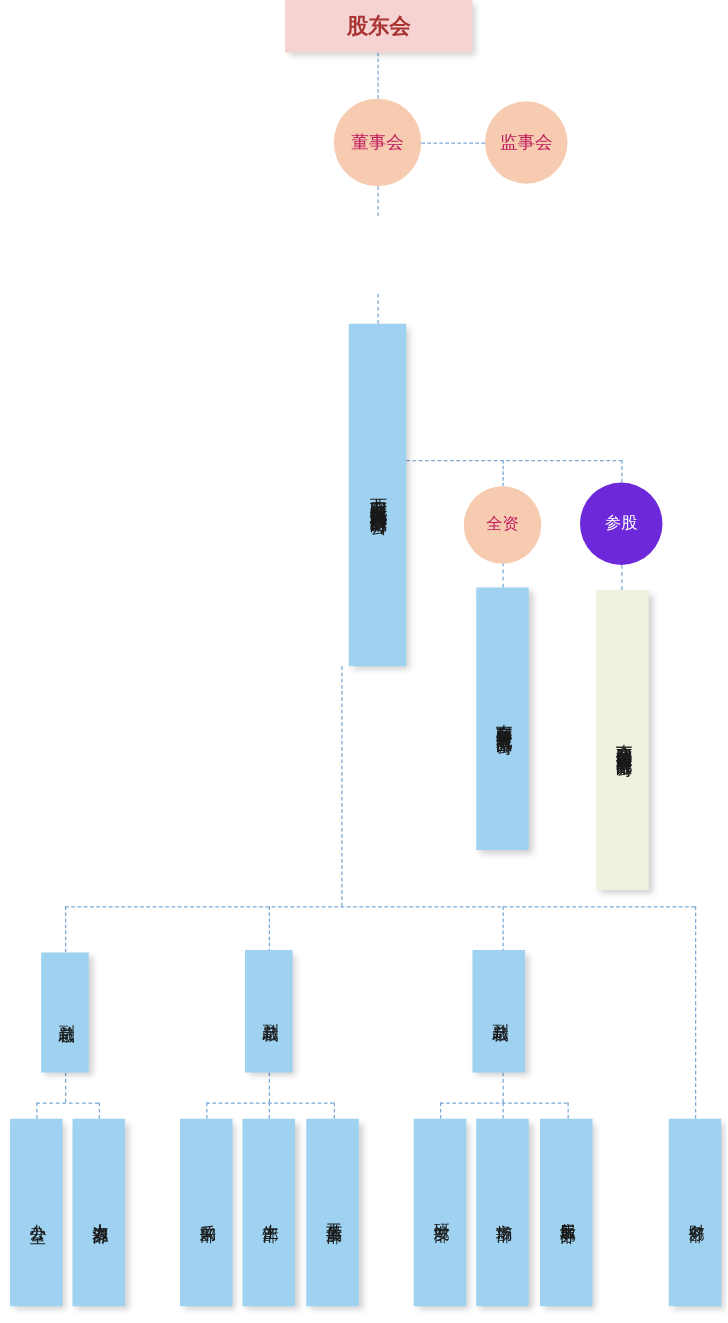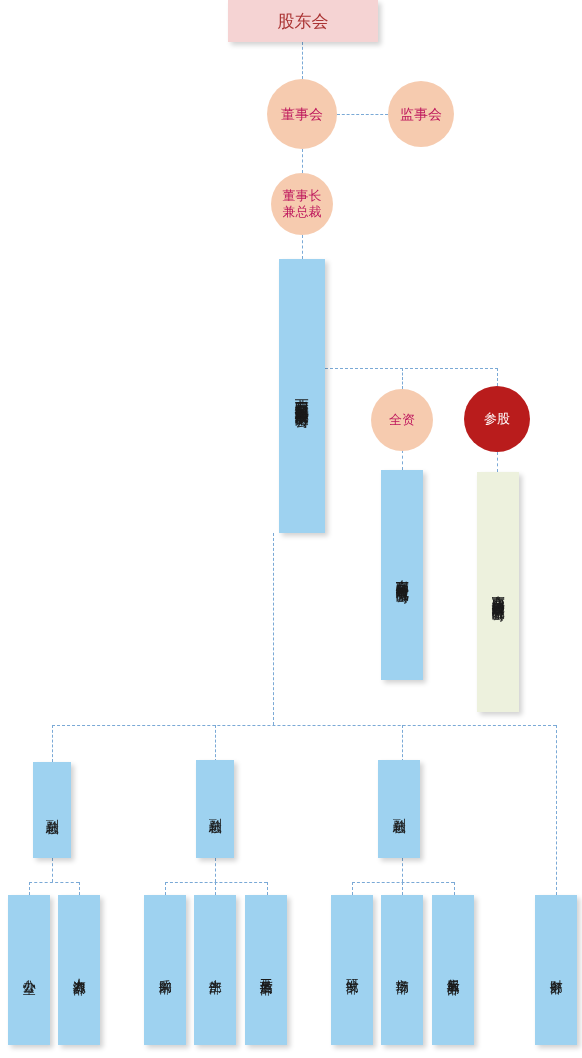--- a/index.html
+++ b/index.html
@@ -44,36 +44,36 @@
   }
   
   .circle {
     border-radius: 50%;
   }
   .circle-peach {
     background: #f6cbaf;
     color: #be185d;
   }
   .circle-green {
-    background: #b91c1c;
+    background: #6d28d9;
     color: #ffffff;
   }
   
   .vtext {
     writing-mode: vertical-rl;
     text-orientation: upright;
     letter-spacing: 1px;
     line-height: 1.05;
     white-space: nowrap;
   }
   .htext {
     white-space: nowrap;
     line-height: 1.2;
   }
-  .t-xl { font-size: 17px; font-weight: normal; }
+  .t-xl { font-size: 17px; font-weight: bold; }
   .t-lg { font-size: 14px; }
   .t-md { font-size: 13px; }
   
   .conn {
     position: absolute;
     z-index: 1;
   }
   .conn-v {
     border-left: 1px dashed #7aa9d6;
     width: 0;
@@ -138,24 +138,20 @@
   </div>
 
   <div class="node circle circle-peach" style="left:267px; top:79px; width:70px; height:70px;">
     <span class="htext t-lg">董事会</span>
   </div>
 
   <div class="node circle circle-peach" style="left:388px; top:81px; width:66px; height:66px;">
     <span class="htext t-lg">监事会</span>
   </div>
 
-  <div class="node circle circle-peach" style="left:271px; top:173px; width:62px; height:62px; flex-direction:column;">
-    <span class="htext t-md">董事长</span>
-    <span class="htext t-md">兼总裁</span>
-  </div>
 
   <div class="node box box-blue" style="left:279px; top:259px; width:46px; height:274px;">
     <span class="vtext t-lg">西安耐百特电力储能科技股份有限公司</span>
   </div>
 
   <div class="node circle circle-peach" style="left:371px; top:389px; width:62px; height:62px;text-align:right;">
     <span class="htext t-md">全资</span>
   </div>
 
   <div class="node circle circle-green" style="left:464px; top:386px; width:66px; height:66px;">

